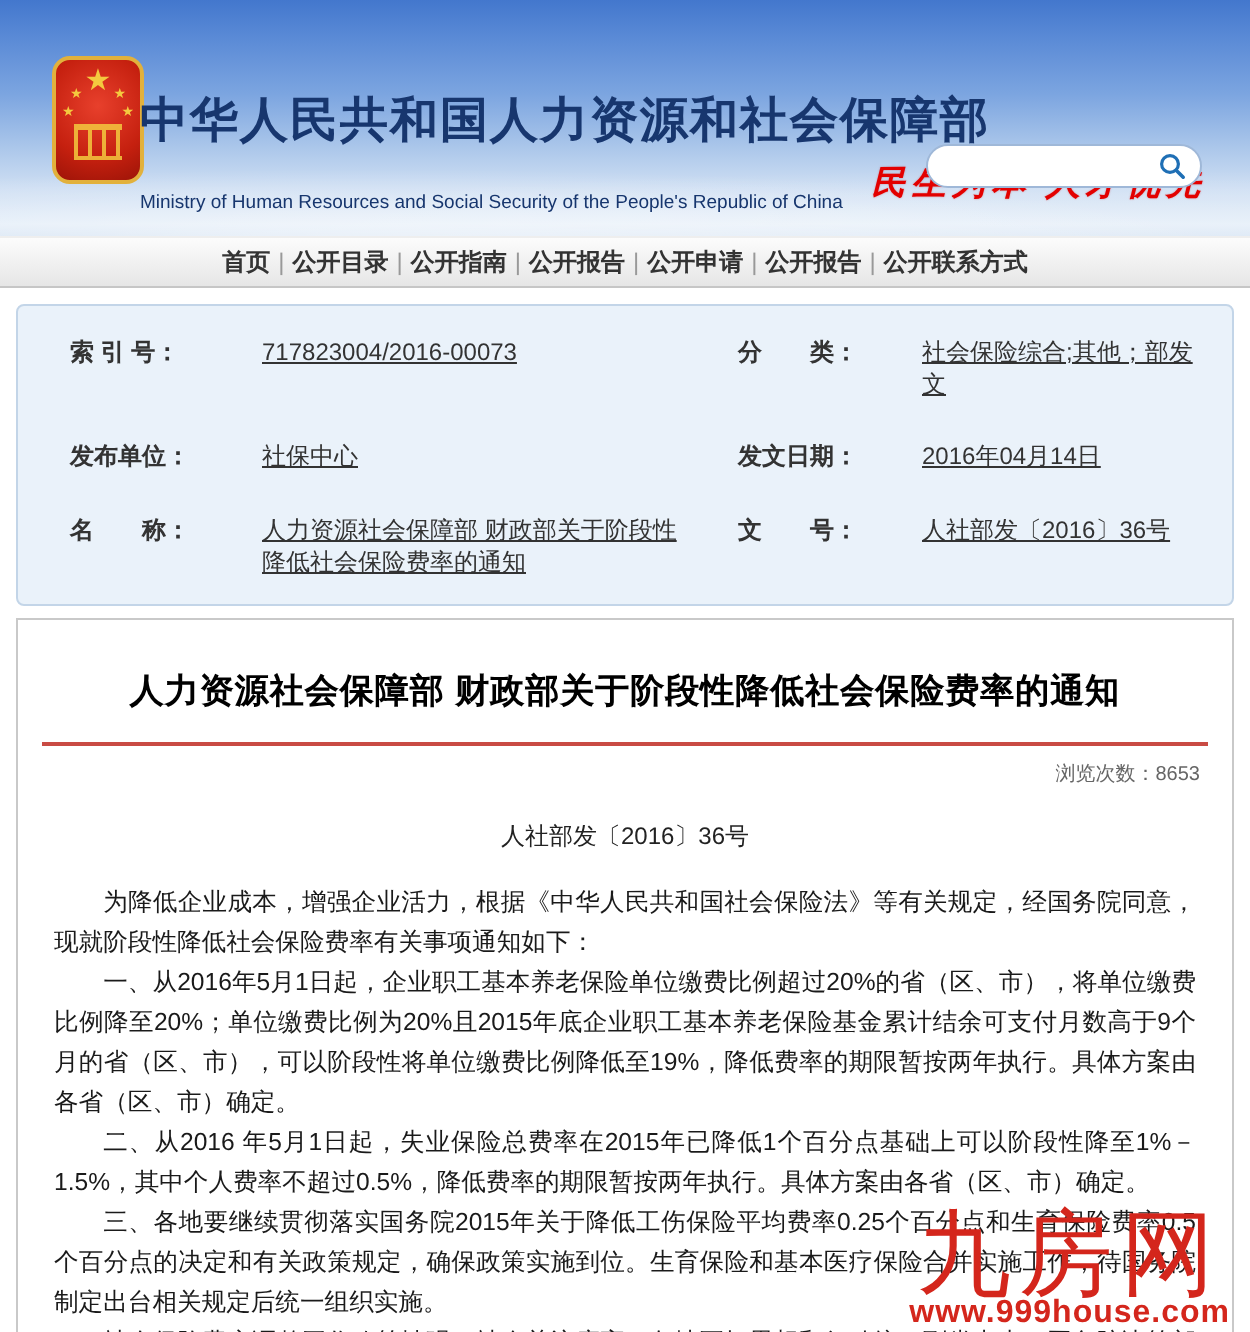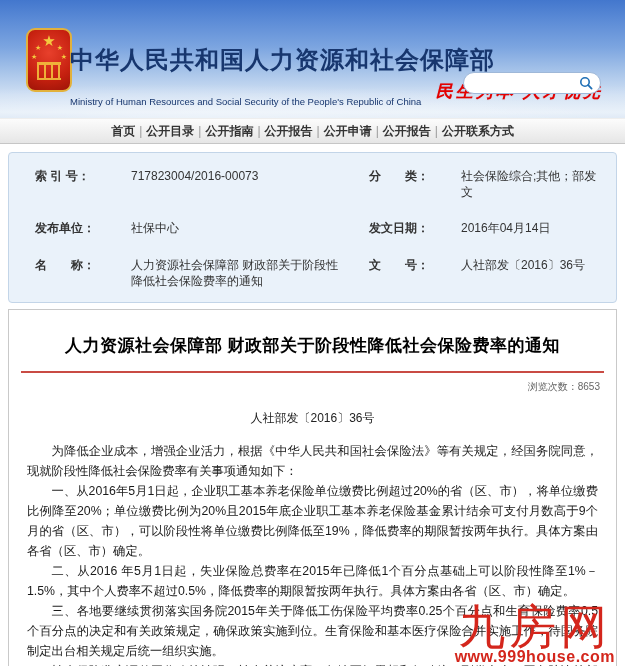--- a/index.html
+++ b/index.html
@@ -67,21 +67,21 @@
   .nav-sep { color:#999; font-weight:normal; }
 
   
   .meta-box {
     margin:8px 8px 6px 8px; background:#eaf2fa; border:1px solid #c3d5e8;
     border-radius:4px; padding:15px 14px 13px 26px;
   }
   .meta-grid { display:grid; grid-template-columns:76px 218px 72px 1fr; column-gap:6px; row-gap:13px;
     font-size:12px; color:#333;gap:20px; }
   .meta-label { font-weight:bold; white-space:nowrap; }
-  .meta-value { line-height:16px; }
+  .meta-value { line-height:16px;text-decoration:underline; }
 
   
   .doc-box {
     position:relative; margin:0 8px; border:1px solid #c9c9c9; background:#fff;
     min-height:412px; padding:24px 0 0 0;
   }
   .doc-title { text-align:center; font-size:17px; font-weight:bold; color:#000;
     padding:0 30px; letter-spacing:.5px; }
   .doc-rule { height:2px; background:#c94b44; margin:14px 12px 0 12px; }
   .doc-views { text-align:right; font-size:10px; color:#666; padding:7px 16px 0 0; }

